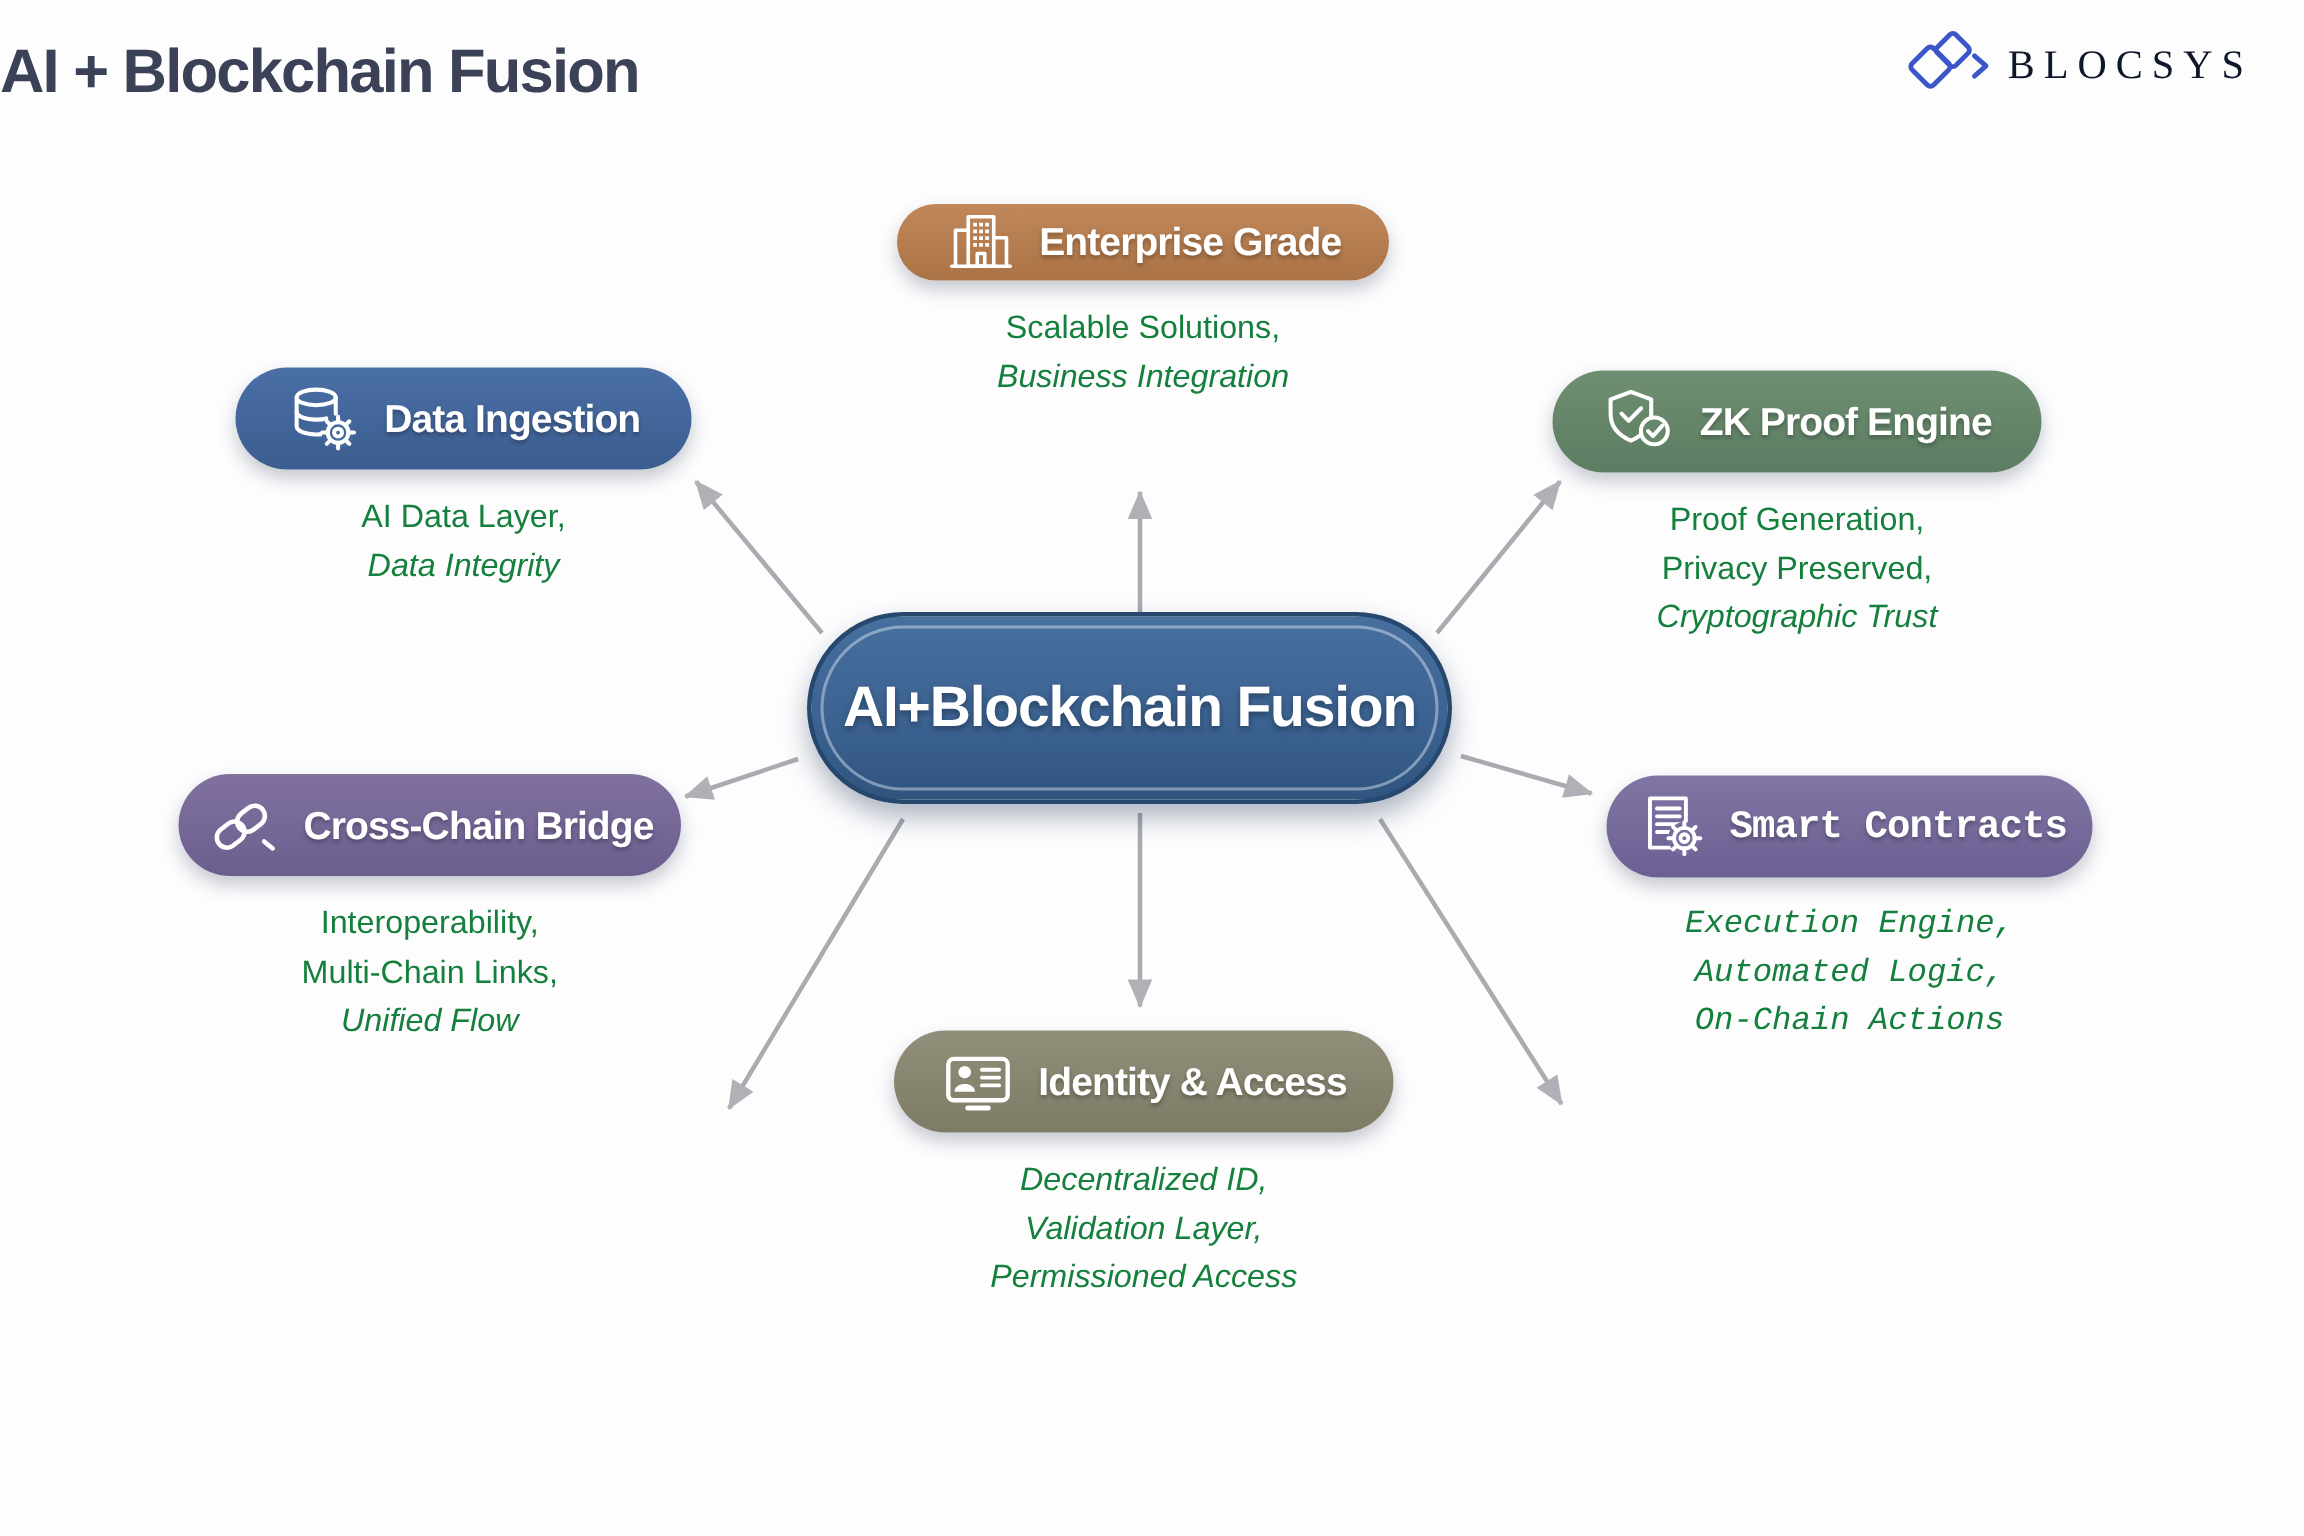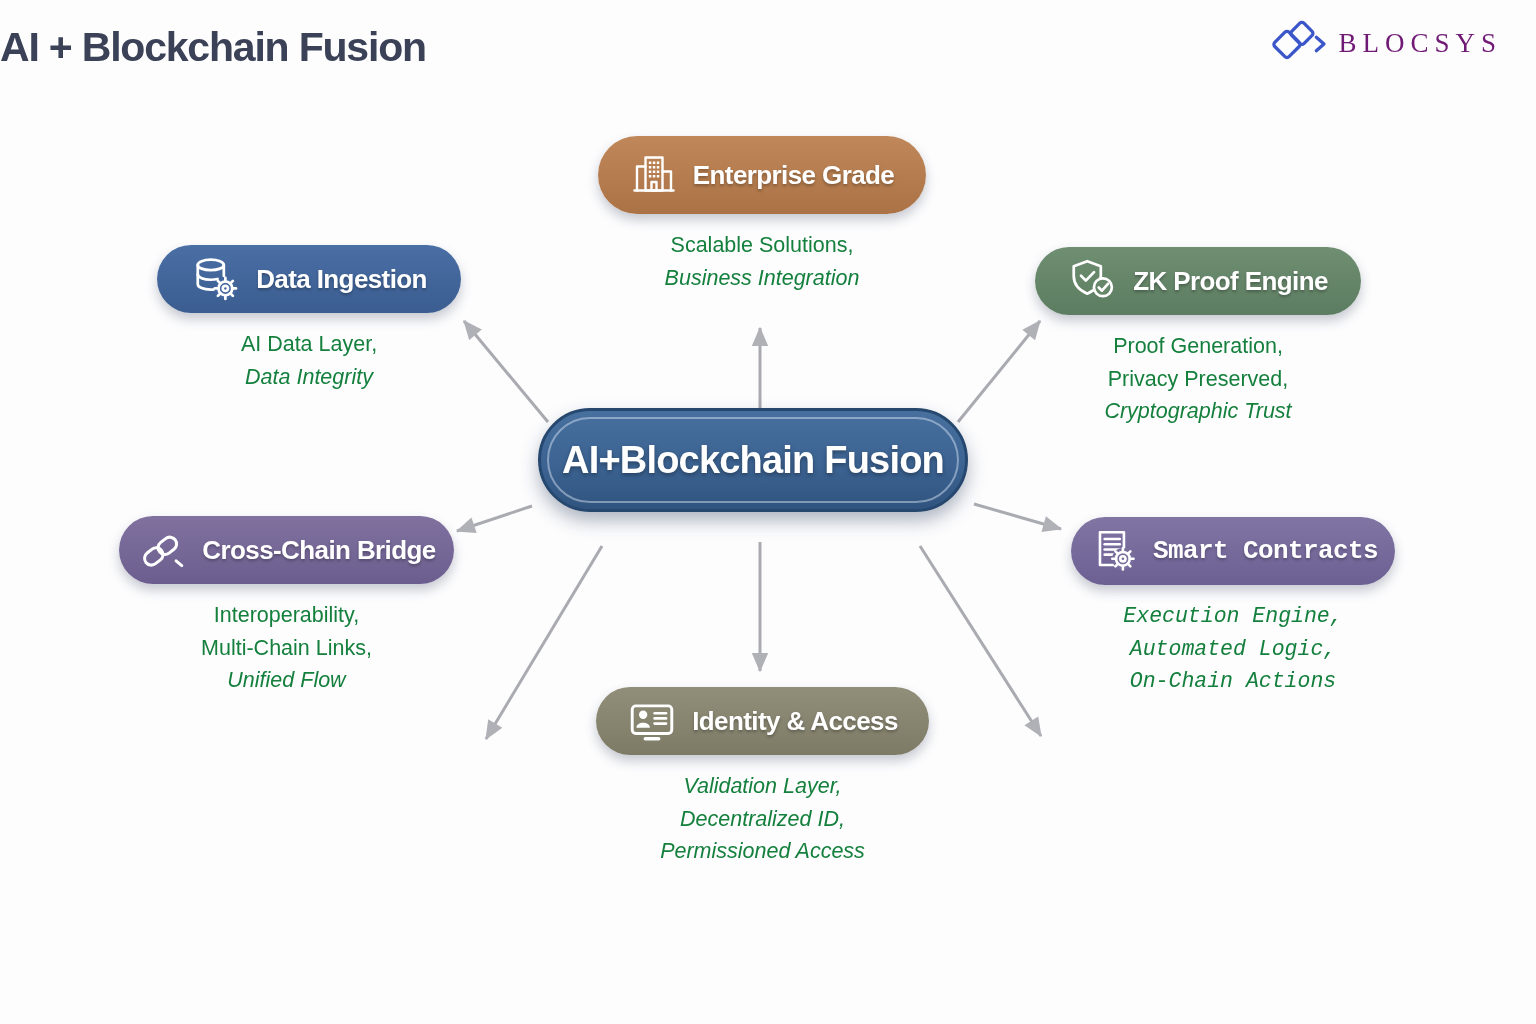--- a/index.html
+++ b/index.html
@@ -17,21 +17,21 @@
     position:absolute; top:24px; left:0; width:1500px;
     text-align:left; margin:0;
     font-size:41px; font-weight:bold; letter-spacing:-1.2px;
     color:#3b4257;
   }
 
   
   .logo { position:absolute; top:18px; right:34px; display:flex; align-items:center; gap:7px; }
   .logo-text {
     font-family:"Liberation Serif", serif;
-    font-size:27px; letter-spacing:6px; color:#701a75; font-weight:400;
+    font-size:27px; letter-spacing:6px; color:#0f172a; font-weight:400;
   }
 
   
   .arrows { position:absolute; left:0; top:0; pointer-events:none; }
 
   
   .node { position:absolute; }
   .pill {
     height:68px; border-radius:44px;
     display:flex; align-items:center; justify-content:center; gap:15px;
@@ -45,30 +45,30 @@
   }
   .icon { display:flex; }
   .icon svg { display:block; }
   .desc {
     margin-top:15px; text-align:center;
     color:#15803d; font-size:21.5px; line-height:32.5px;
   }
   .it { font-style:italic; }
 
   .n-enterprise { --pill1:#c0885a; --pill2:#aa7245; --pill:#b57d4f; left:598px; top:136px; width:328px; }
-  .n-enterprise .pill { height:78px; }
+  .n-enterprise .pill { height:51px; }
   .n-data       { --pill1:#4a6fa5; --pill2:#3b5d90; --pill:#44689e; left:157px;  top:245px; width:304px; }
   .n-zk         { --pill1:#6f8e72; --pill2:#5c7d61; --pill:#66876a; left:1035px; top:247px; width:326px; }
   .n-cross      { --pill1:#80719f; --pill2:#6b5e8e; --pill:#776a99; left:119px;  top:516px; width:335px; }
   .n-smart      { --pill1:#8175a4; --pill2:#6c6093; --pill:#786d9d; left:1071px; top:517px; width:324px;font-family:Liberation Mono, monospace; }
   .n-identity   { --pill1:#918e79; --pill2:#7d7a66; --pill:#8a8772; left:596px;  top:687px; width:333px; }
 
   
   .center-pill {
-    position:absolute; left:538px; top:408px; width:430px; height:104px;
+    position:absolute; left:538px; top:408px; width:430px; height:128px;
     border-radius:70px;
     background:linear-gradient(180deg,#47709f 0%, #3c6392 55%, #30547f 100%);
     border:3px solid #26486f;
     box-shadow:0 9px 18px rgba(30,50,80,.35);
     display:flex; align-items:center; justify-content:center;
   }
   .center-pill::after {
     content:""; position:absolute; inset:6px; border-radius:60px;
     border:2px solid rgba(226,236,248,.45); pointer-events:none;
   }
@@ -256,19 +256,19 @@
           <path d="M9 30.5 c0-6.5 13-6.5 13 0 Z" fill="#fff" stroke="none"></path>
           <path d="M26.5 16.5 H37.5" stroke-width="2.5"></path>
           <path d="M26.5 21.5 H37.5" stroke-width="2.5"></path>
           <path d="M26.5 26.5 H37.5" stroke-width="2.5"></path>
           <path d="M17.5 41 H30.5" stroke-width="3.2"></path>
         </svg>
       </span>
       <span class="plabel">Identity &amp; Access</span>
     </div>
     <div class="desc">
+      <div class="it">Decentralized ID,</div>
       <div class="it">Validation Layer,</div>
-      <div class="it">Decentralized ID,</div>
       <div class="it">Permissioned Access</div>
     </div>
   </div>
 
 </div>
 
 </body></html>

